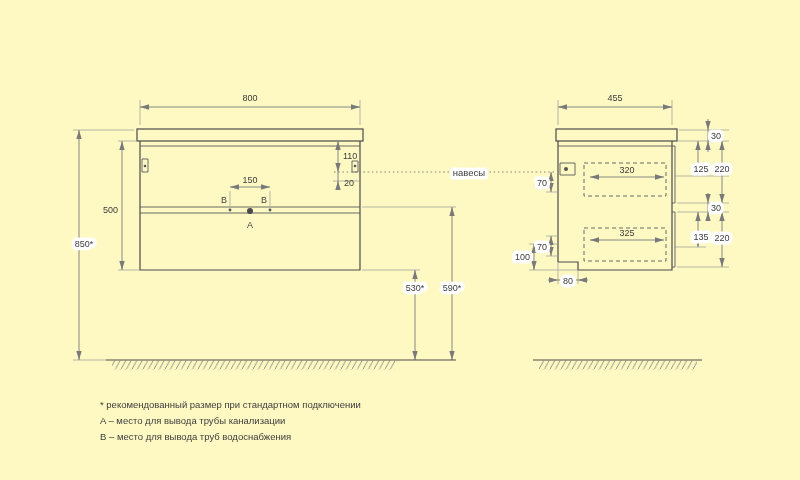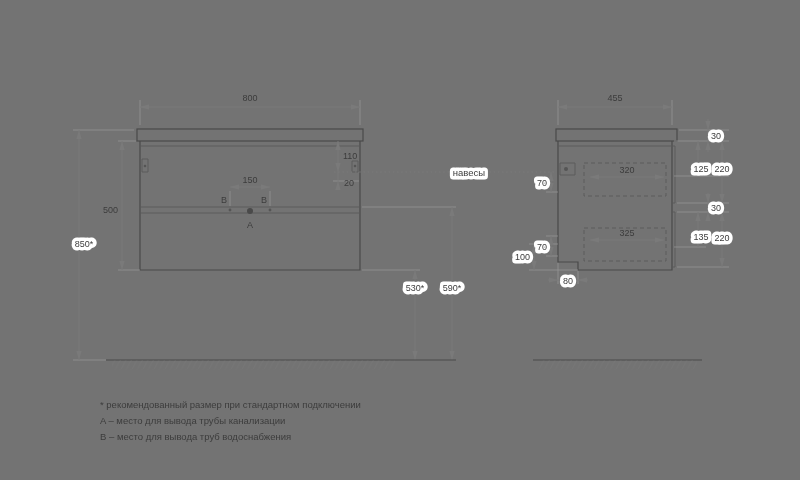--- a/index.html
+++ b/index.html
@@ -1,16 +1,16 @@
 <!DOCTYPE html>
 <html><head>
 <meta charset="utf-8">
 <style>
   html,body{margin:0;padding:0;background:#fff;}
-  .canvas{position:relative;width:800px;height:480px;background:#737373;overflow:hidden;}
+  .canvas{position:relative;width:800px;height:480px;background:#fef9c3;overflow:hidden;}
   svg{display:block;}
   .obj-line{stroke:#4a4a4a;stroke-width:1.2;fill:none;}
   .obj-thin{stroke:#5a5a5a;stroke-width:0.9;fill:none;}
   .dim-line{stroke:#7a7a7a;stroke-width:0.9;fill:none;}
   .ext-line{stroke:#9a9a9a;stroke-width:0.7;fill:none;}
   .dash{stroke-dasharray:4 3;}
   .dot{stroke-dasharray:1.6 2.6;}
   .floor-line{stroke:#4a4a4a;stroke-width:1.1;fill:none;}
   text{font-family:"Liberation Sans",sans-serif;font-size:9px;fill:#3c3c3c;}
   .halo{paint-order:stroke;stroke:#ffffff;stroke-width:7;stroke-linejoin:round;}

